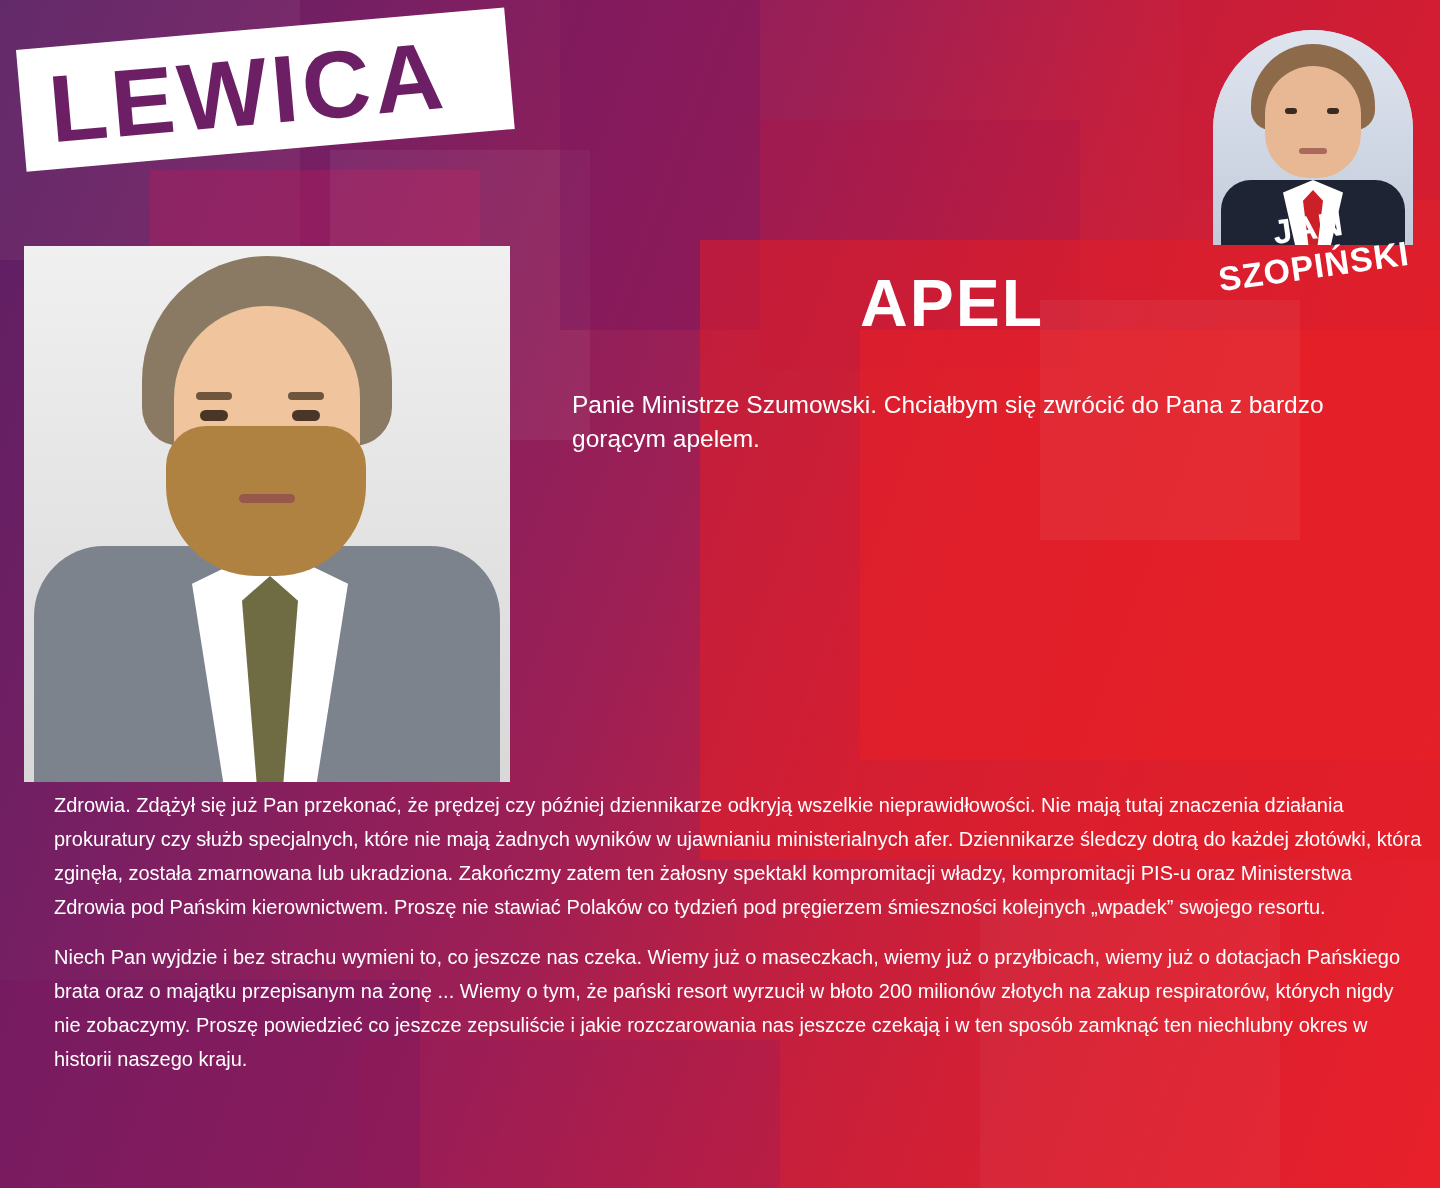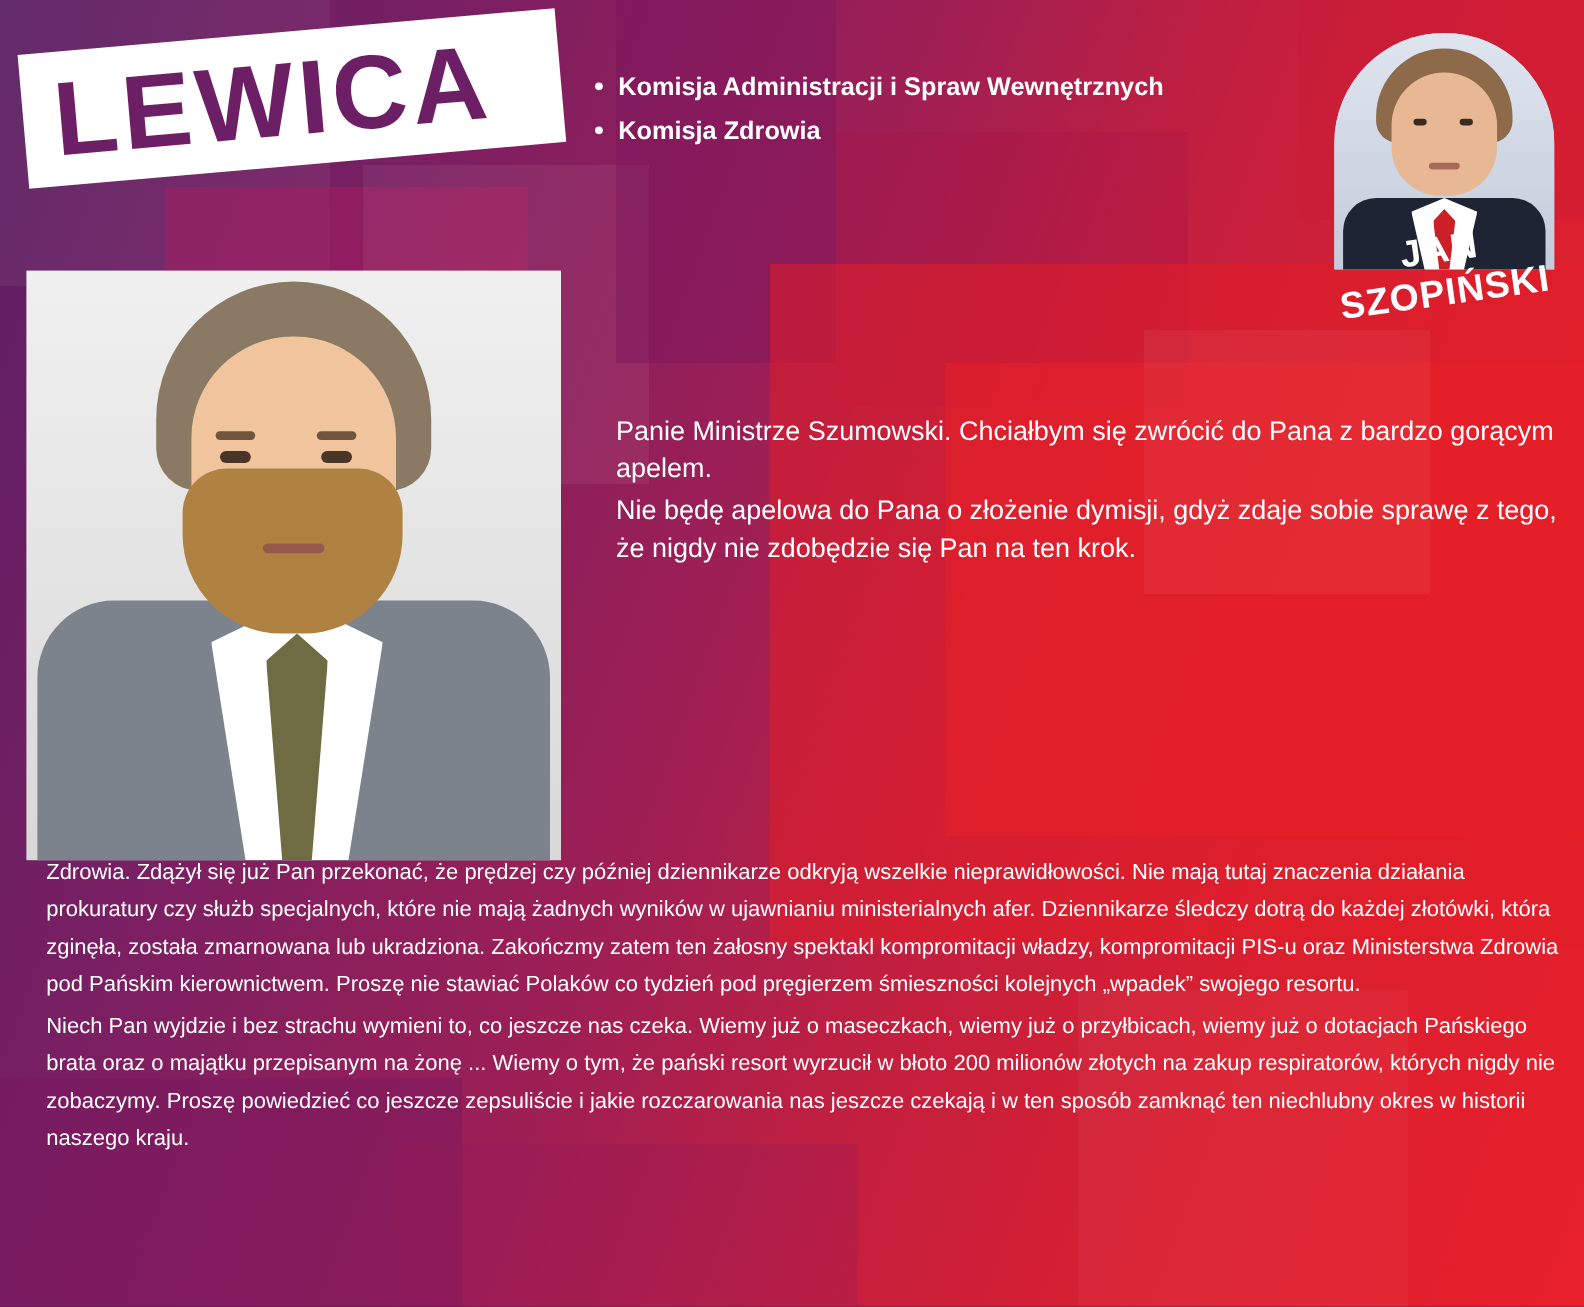--- a/index.html
+++ b/index.html
@@ -174,21 +174,21 @@
   
   .body-bottom {
     position: absolute;
     left: 38px;
     top: 772px;
     width: 1400px;
     color: #ffffff;
     font-size: 20px;
     line-height: 34px;
   }
-  .body-top p, .body-bottom p { margin: 4px; }
+  .body-top p, .body-bottom p { margin: 16px; }
 </style>
 </head>
 <body>
 
 <div class="poster">
 
   <div class="deco d1"></div>
   <div class="deco d2"></div>
   <div class="deco d3"></div>
   <div class="deco d4"></div>
@@ -199,61 +199,55 @@
   <div class="deco d7"></div>
   <div class="deco d8"></div>
   <div class="deco d9"></div>
   <div class="deco d10"></div>
 
   <div class="logo-wrap">
     <div class="logo-plate"></div>
     <div class="logo-text">LEWICA</div>
   </div>
 
-  <div class="committees">
-    <ul>
-      <li>Komisja Administracji i Spraw Wewnętrznych</li>
-      <li>Komisja Zdrowia</li>
-    </ul>
-  </div>
 
   <div class="badge">
     <div class="badge-photo">
       <div class="bp-bg"></div>
       <div class="bp-suit"></div>
       <div class="bp-hair"></div>
       <div class="bp-face"></div>
       <div class="bp-eyeL"></div>
       <div class="bp-eyeR"></div>
       <div class="bp-mouth"></div>
       <div class="bp-shirt"></div>
       <div class="bp-tie"></div>
     </div>
     <div class="badge-name">JAN SZOPIŃSKI</div>
   </div>
 
+  <div class="apel">APEL</div>
 
   <div class="main-photo">
     <div class="mp-bg"></div>
     <div class="mp-suit"></div>
     <div class="mp-shirt"></div>
     <div class="mp-tie"></div>
     <div class="mp-hair"></div>
     <div class="mp-face"></div>
     <div class="mp-beard"></div>
     <div class="mp-browL"></div>
     <div class="mp-browR"></div>
     <div class="mp-eyeL"></div>
     <div class="mp-eyeR"></div>
     <div class="mp-mouth"></div>
   </div>
 
   <div class="body-top">
     <p>Panie Ministrze Szumowski. Chciałbym się zwrócić do Pana z bardzo gorącym apelem.</p>
-    <p>Nie będę apelowa do Pana o złożenie dymisji, gdyż zdaje sobie sprawę z tego, że nigdy nie zdobędzie się Pan na ten krok.</p>
   </div>
 
   <div class="body-bottom">
     <p>Zdrowia. Zdążył się już Pan przekonać, że prędzej czy później dziennikarze odkryją wszelkie nieprawidłowości. Nie mają tutaj znaczenia działania prokuratury czy służb specjalnych, które nie mają żadnych wyników w ujawnianiu ministerialnych afer. Dziennikarze śledczy dotrą do każdej złotówki, która zginęła, została zmarnowana lub ukradziona. Zakończmy zatem ten żałosny spektakl kompromitacji władzy, kompromitacji PIS-u oraz Ministerstwa Zdrowia pod Pańskim kierownictwem. Proszę nie stawiać Polaków co tydzień pod pręgierzem śmieszności kolejnych „wpadek” swojego resortu.</p>
     <p>Niech Pan wyjdzie i bez strachu wymieni to, co jeszcze nas czeka. Wiemy już o maseczkach, wiemy już o przyłbicach, wiemy już o dotacjach Pańskiego brata oraz o majątku przepisanym na żonę ... Wiemy o tym, że pański resort wyrzucił w błoto 200 milionów złotych na zakup respiratorów, których nigdy nie zobaczymy. Proszę powiedzieć co jeszcze zepsuliście i jakie rozczarowania nas jeszcze czekają i w ten sposób zamknąć ten niechlubny okres w historii naszego kraju.</p>
   </div>
 
 </div>
 
 </body></html>

